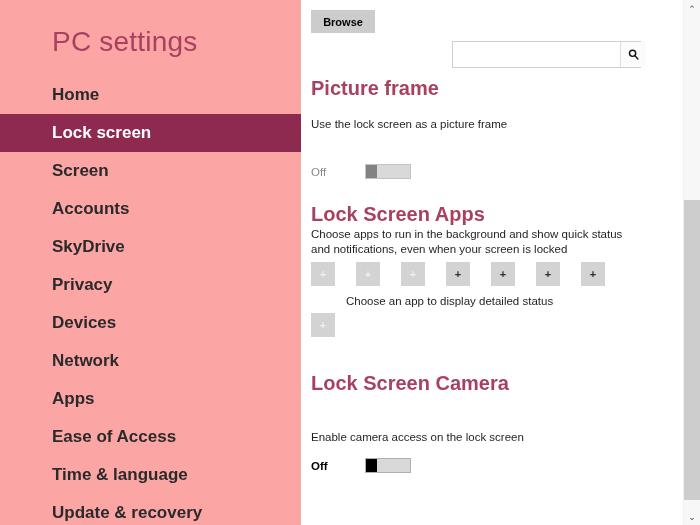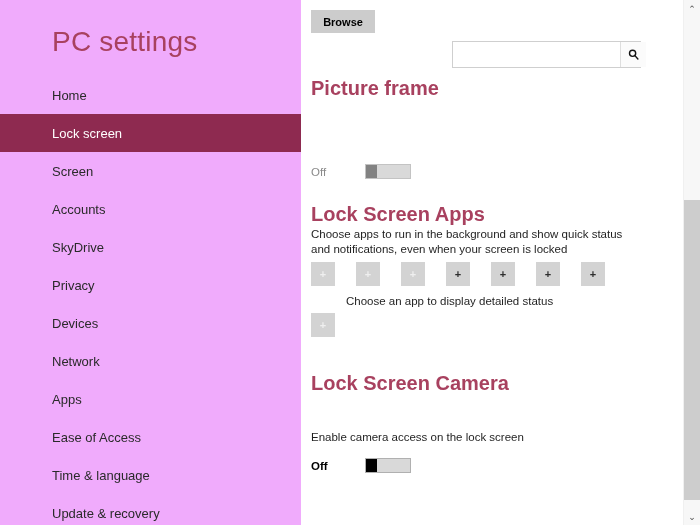--- a/index.html
+++ b/index.html
@@ -16,21 +16,21 @@
     width: 700px;
     height: 525px;
     display: flex;
     background: #ffffff;
   }
 
   
   .sidebar {
     width: 301px;
     height: 525px;
-    background: #f0abfc;
+    background: #fca5a5;
     flex: 0 0 301px;
     position: relative;
     overflow: hidden;
   }
 
   .sidebar-title {
     color: #a8415f;
     font-size: 28px;
     font-weight: 300;
     letter-spacing: 0.2px;
@@ -39,22 +39,22 @@
     margin-bottom: 20px;
   }
 
   .nav-list { list-style: none; margin: 0; padding: 0; }
 
   .nav-item {
     height: 38px;
     display: flex;
     align-items: center;
     padding-left: 52px;
-    font-size: 13px;
-    font-weight: 400;
+    font-size: 17px;
+    font-weight: 700;
     color: #2a2a2a;
     cursor: pointer;
   }
   .nav-item.selected {
     background: #8e2a50;
     color: #ffffff;
   }
 
   
   .content {
@@ -312,20 +312,21 @@
             <svg width="11" height="11" viewBox="0 0 11 11">
               <circle cx="4.6" cy="4.3" r="3.1" fill="none" stroke="#111" stroke-width="1.4"></circle>
               <line x1="6.9" y1="6.6" x2="9.9" y2="10.0" stroke="#111" stroke-width="1.4" stroke-linecap="round"></line>
             </svg>
           </span>
         </button>
       </div>
 
       <div class="section-heading" style="top:78px;">Picture frame</div>
 
+      <div class="body-text" style="top:117px;">Use the lock screen as a picture frame</div>
 
       <div class="toggle-row" style="top:132px;">
         <span class="toggle-label">Off</span>
         <span class="switch">
           <span class="thumb"></span>
           <span class="track-rest"></span>
         </span>
       </div>
 
       <div class="section-heading" style="top:193px;margin-top:11px;">Lock Screen Apps</div>

